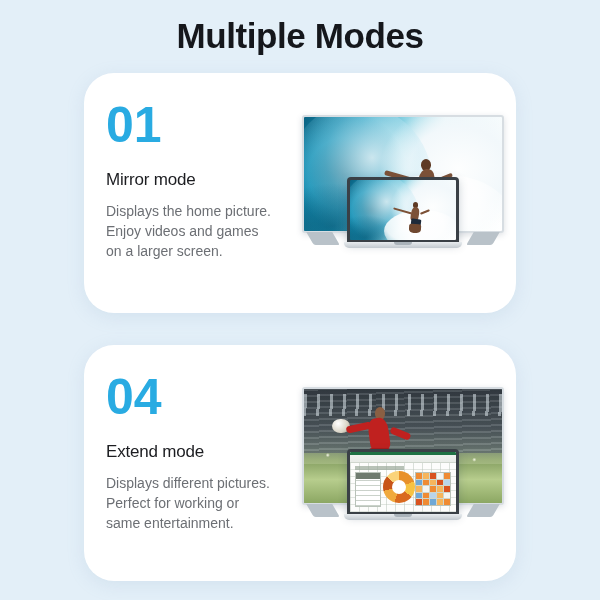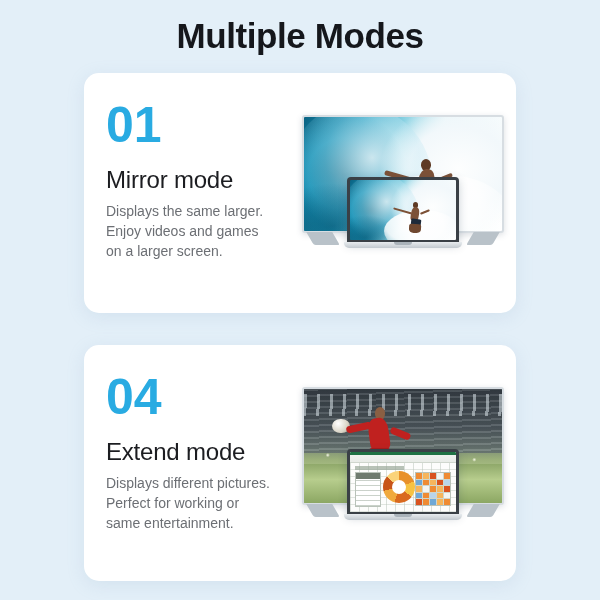--- a/index.html
+++ b/index.html
@@ -28,21 +28,21 @@
     color: #15171c;
     line-height: 44px;
   }
 
   
   .card {
     position: absolute;
     left: 84px;
     width: 432px;
     background: #ffffff;
-    border-radius: 15px;
+    border-radius: 30px;
     box-shadow: 0 4px 18px rgba(130,160,190,0.16);
     overflow: hidden;
   }
   #card-1 { top: 73px;  height: 240px; }
   #card-2 { top: 345px; height: 236px; }
 
   .card-text {
     position: absolute;
     left: 22px;
     top: 26px;
@@ -50,21 +50,21 @@
   }
   .card-number {
     font-size: 50px;
     font-weight: bold;
     color: #29abe2;
     line-height: 52px;
     letter-spacing: 0px;
     margin: 0 0 16px 0;
   }
   .card-heading {
-    font-size: 24px;
+    font-size: 17px;
     font-weight: normal;
     color: #1c1d21;
     line-height: 26px;
     margin: 0 0 8px 0;
     letter-spacing: -0.2px;
   }
   .card-desc {
     font-size: 14px;
     color: #6c6f74;
     line-height: 20px;
@@ -503,21 +503,21 @@
 <body>
 
 <div class="page-title">Multiple Modes</div>
 
 <div class="card" id="card-1">
 
   <div class="card-text">
     <div class="card-number">01</div>
     <div class="card-heading">Mirror mode</div>
     <div class="card-desc">
-      <span>Displays the same larger.</span>
+      <span>Displays the home picture.</span>
       <span>Enjoy videos and games</span>
       <span>on a larger screen.</span>
     </div>
   </div>
 
   <div class="illustration">
     <div class="tv">
       <div class="tv-screen">
         <div class="scene-surf">
           <div class="wave-lip"></div>

